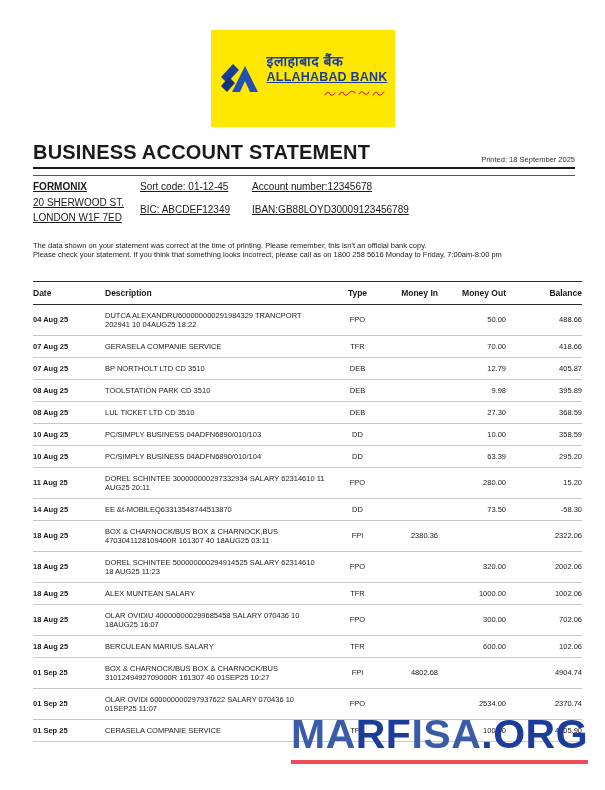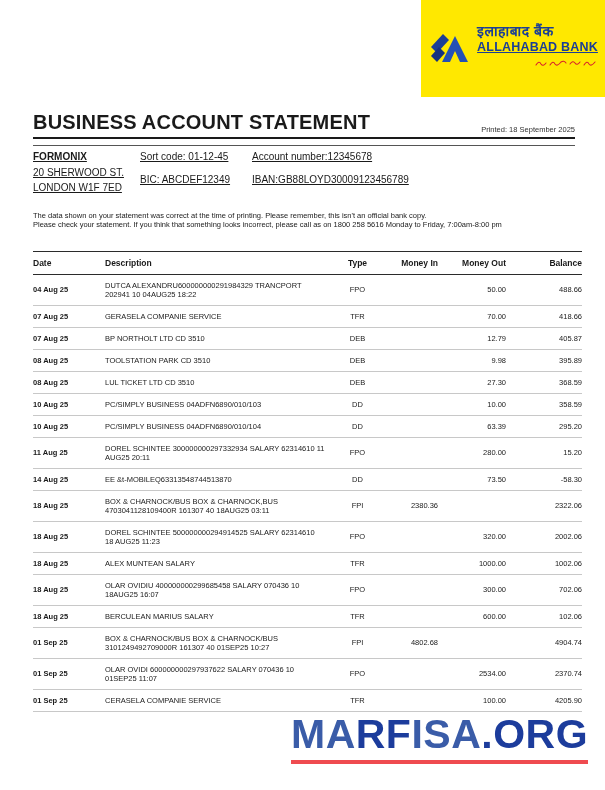--- a/index.html
+++ b/index.html
@@ -1,20 +1,20 @@
 <!DOCTYPE html>
 <html><head>
 <meta charset="utf-8">
 <style>
   html,body{margin:0;padding:0;}
   body{
     width:605px;height:790px;background:#ffffff;position:relative;
     font-family:"Liberation Sans", sans-serif;color:#1a1a1a;overflow:hidden;
   }
-  .logo-wrap{display:flex;justify-content:flex-end;padding-top:0;}
+  .logo-wrap{display:flex;justify-content:center;padding-top:30px;}
   .logo-box{
     width:184px;height:97px;background:var(--logo-bg,#FFE800);
     display:flex;align-items:center;justify-content:center;gap:7px;
   }
   .logo-mark{flex:0 0 auto;}
   .logo-text{display:flex;flex-direction:column;line-height:1.05;}
   .logo-hindi{font-weight:bold;color:var(--logo-blue,#1B3E95);font-size:14px;letter-spacing:.5px;}
   .logo-english{font-weight:bold;color:var(--logo-blue,#1B3E95);font-size:12.5px;letter-spacing:.2px;margin-top:2px;text-decoration:underline;}
   .logo-tagline{align-self:flex-end;margin-top:2px;}
 

